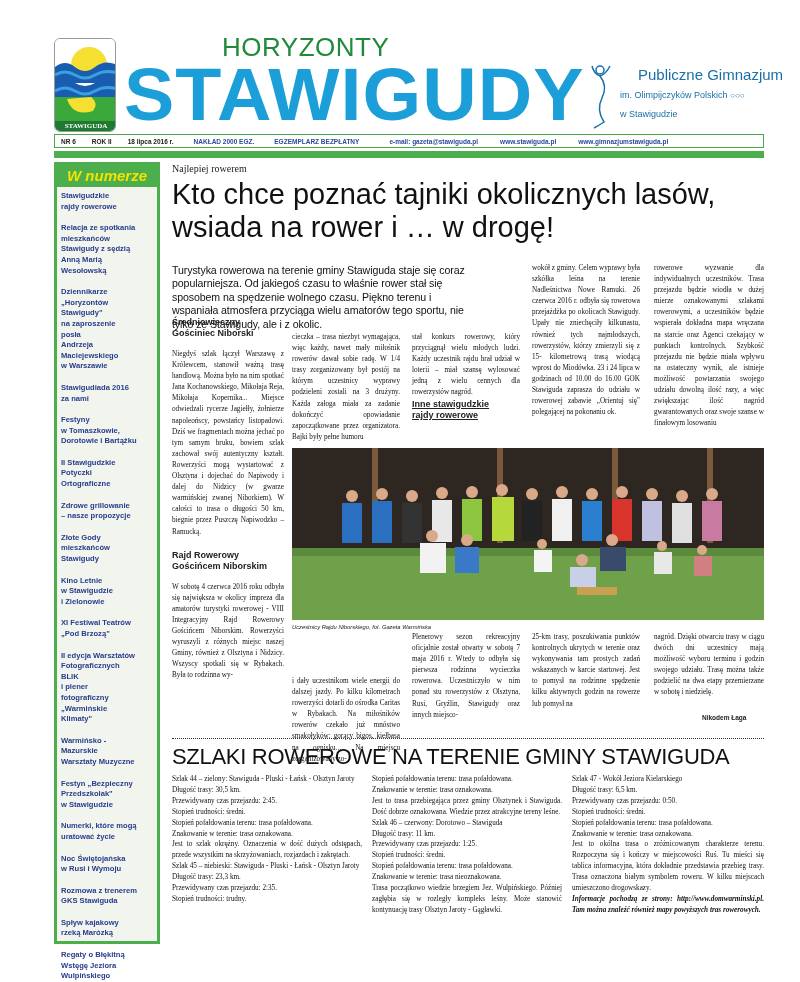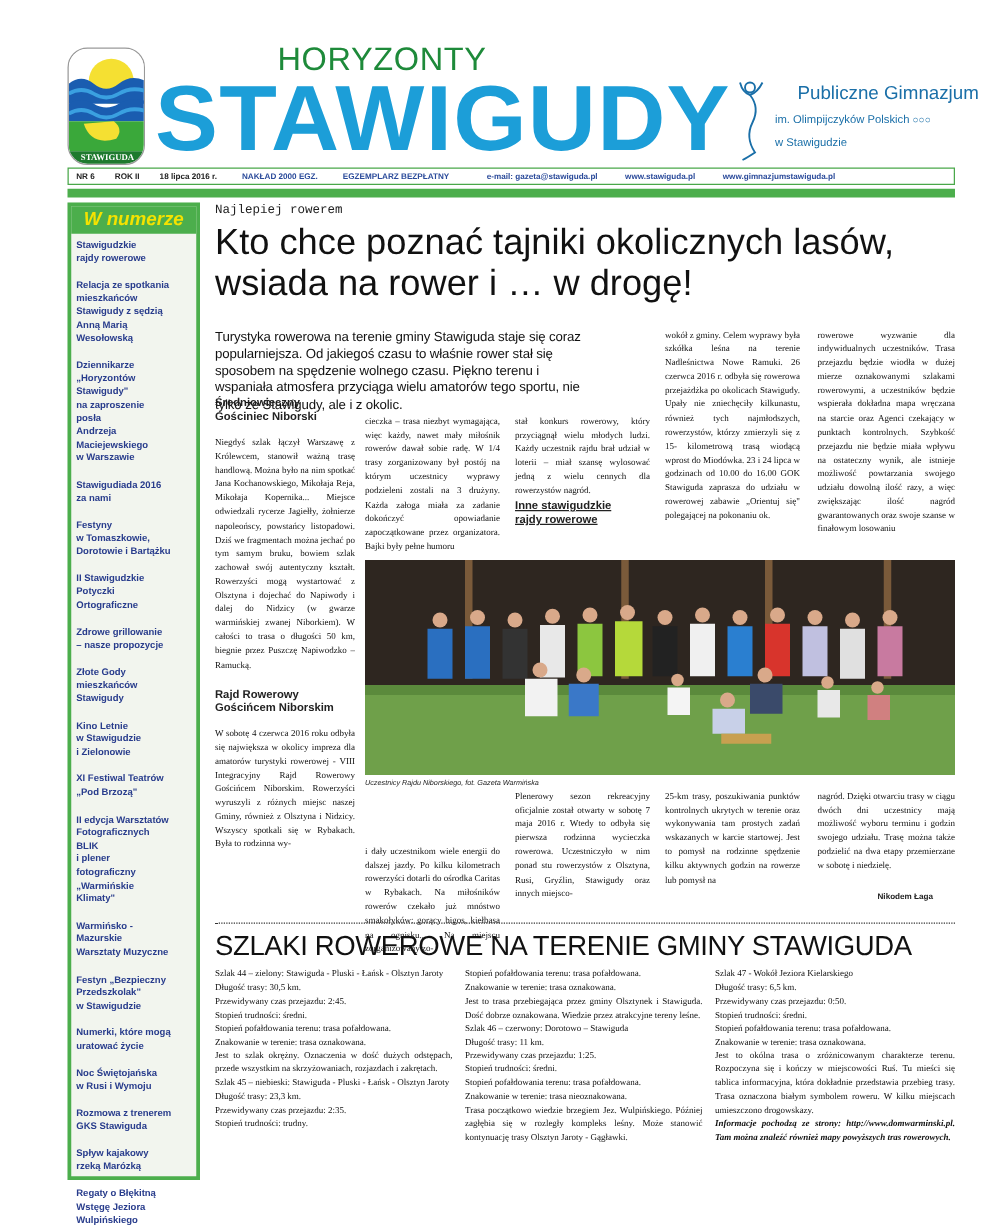--- a/index.html
+++ b/index.html
@@ -1,39 +1,39 @@
 <!DOCTYPE html>
 <html><head>
 <meta charset="utf-8">
 <style>
   * { box-sizing: border-box; margin: 0; padding: 0; }
   body { width: 800px; height: 982px; background: #ffffff; position: relative; overflow: hidden; font-family: "Liberation Serif", serif; color: #111; }
   .abs { position: absolute; }
   
-  #logo { left: 54px; top: 38px; width: 62px; height: 94px; border-radius: 16px; overflow: hidden; background: #ffffff; border: 1px solid #999; }
+  #logo { left: 54px; top: 38px; width: 62px; height: 94px; border-radius: 6px; overflow: hidden; background: #ffffff; border: 1px solid #999; }
   #logo svg { display: block; }
   #title-top { left: 222px; top: 32px; font-family: "Liberation Sans", sans-serif; font-weight: normal; font-size: 26px; color: #1e8a3a; letter-spacing: 0.5px; }
   #title-main { left: 124px; top: 58px; font-family: "Liberation Sans", sans-serif; font-weight: bold; font-size: 74px; color: #1c9ed8; letter-spacing: 1px; line-height: 1; transform: scaleX(1.02); transform-origin: left; }
   #school { left: 588px; top: 62px; width: 200px; height: 70px; }
   #school .emblem { position: absolute; left: 0; top: 0; width: 28px; height: 70px; }
   #school .l1 { position: absolute; left: 50px; top: 4px; font-family: "Liberation Sans", sans-serif; font-size: 15px; color: #1a6fa8; white-space: nowrap; }
   #school .l2 { position: absolute; left: 32px; top: 28px; font-family: "Liberation Sans", sans-serif; font-size: 9px; color: #1a6fa8; white-space: nowrap; }
   #school .l3 { position: absolute; left: 32px; top: 47px; font-family: "Liberation Sans", sans-serif; font-size: 9px; color: #1a6fa8; white-space: nowrap; }
   #infobar { left: 54px; top: 134px; width: 710px; height: 14px; border: 1px solid #4aa84a; display: flex; align-items: center; font-family: "Liberation Sans", sans-serif; font-weight: bold; font-size: 6.5px; white-space: nowrap; }
   #infobar span { margin-left: 6px; }
   #infobar .dk { color: #222; }
   #infobar .bl { color: #2a4a9a; }
   #greenbar { left: 54px; top: 151px; width: 710px; height: 7px; background: #4cae4c; }
   
   #sidebar { left: 54px; top: 162px; width: 106px; height: 782px; border: 3px solid #4cae4c; background: #f2f5ee; }
   #sidebar .head { background: #4cae4c; height: 22px; text-align: center; font-family: "Liberation Sans", sans-serif; font-weight: bold; font-style: italic; font-size: 15px; color: #f4e200; line-height: 22px; }
   #sidebar ul { list-style: none; padding: 4px 20px 0 4px; }
   #sidebar li { font-family: "Liberation Sans", sans-serif; font-weight: bold; font-size: 7.6px; line-height: 10.6px; color: #283c8c; margin-bottom: 11px; white-space: pre-line; }
   
-  #kicker { left: 172px; top: 163px; font-family: Liberation Mono, monospace; font-size: 10px; color: #222; }
+  #kicker { left: 172px; top: 163px; font-family: Liberation Serif, serif; font-size: 10px; color: #222; }
   #headline { left: 172px; top: 178px; width: 600px; font-family: "Liberation Sans", sans-serif; font-size: 29px; line-height: 33px; color: #111; }
   #lead { left: 172px; top: 264px; width: 306px; font-family: "Liberation Sans", sans-serif; font-size: 10.6px; line-height: 13.4px; color: #111; letter-spacing: -0.1px; }
   .col { font-family: "Liberation Serif", serif; font-size: 7.2px; line-height: 11.1px; color: #111; text-align: justify; }
   .sub { font-family: "Liberation Sans", sans-serif; font-weight: bold; font-size: 9px; line-height: 11px; color: #222; white-space: pre-line; }
   #photo { left: 292px; top: 448px; width: 472px; height: 172px; overflow: hidden; }
   #caption { left: 292px; top: 624px; font-family: "Liberation Sans", sans-serif; font-size: 5.8px; color: #222; font-style: italic; }
   #author { left: 702px; top: 714px; font-family: "Liberation Sans", sans-serif; font-size: 6.5px; font-weight: bold; color: #222; }
   #dotline { left: 172px; top: 738px; width: 592px; border-top: 1.5px dotted #333; }
   #trails-title { left: 172px; top: 744px; font-family: "Liberation Sans", sans-serif; font-size: 22px; color: #111; white-space: nowrap; letter-spacing: -0.3px; }
   .trail { font-family: "Liberation Serif", serif; font-size: 7.2px; line-height: 10.9px; color: #111; text-align: justify; }

